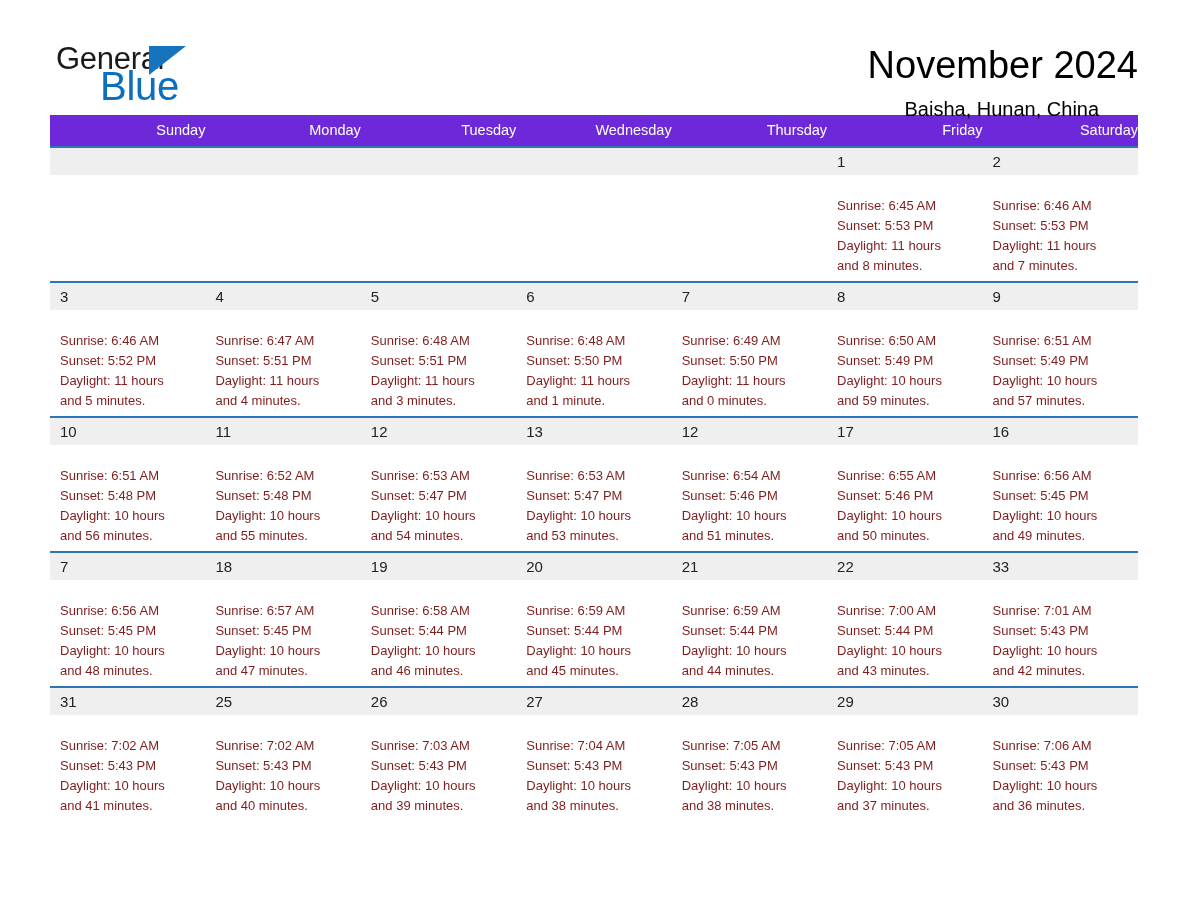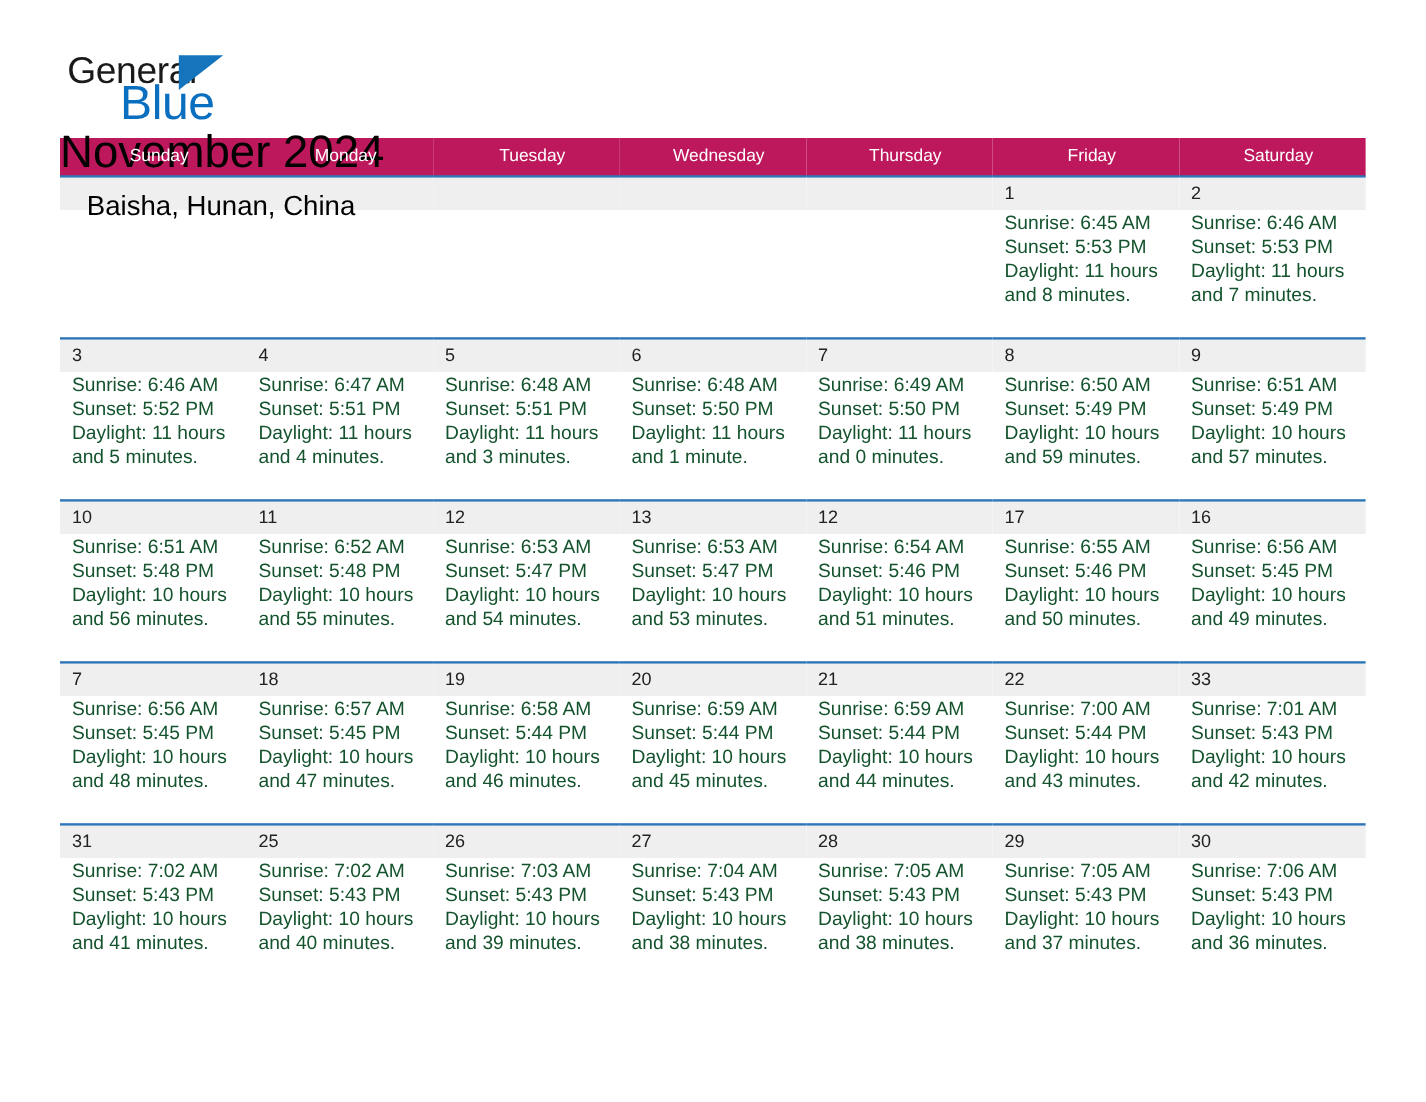--- a/index.html
+++ b/index.html
@@ -23,21 +23,20 @@
   }
 
   
   .masthead {
     display: flex;
     align-items: flex-start;
     justify-content: space-between;
     padding-top: 42px;
     height: 105px;
     box-sizing: border-box;
-    flex-direction: column;
   }
   .logo {
     position: relative;
     width: 150px;
     height: 62px;
     flex: 0 0 auto;
   }
   .logo-general {
     position: absolute;
     left: 6px;
@@ -70,40 +69,40 @@
     flex: 0 0 auto;
   }
   .cal-title {
     font-size: 38px;
     line-height: 46px;
     color: #000000;
     font-weight: normal;
     margin: 0;
   }
   .cal-subtitle {
-    font-size: 23px;
+    font-size: 20px;
     line-height: 30px;
     color: #000000;
     margin: 6px 2px 0 0;
     font-weight: normal;
   }
 
   
   .calendar {
     margin-top: 10px;
     width: 1088px;
     border-collapse: collapse;
     table-layout: fixed;
   }
   .calendar th {
-    background: #be185d;
+    background: #6d28d9;
     color: #ffffff;
     font-size: 14.5px;
     font-weight: normal;
-    text-align: center;
+    text-align: right;
     padding: 7px 0 8px 10px;
     height: 15px;
   }
   .calendar td {
     vertical-align: top;
     padding: 0;
     width: 155.4px;
     border-top: 2px solid #2e75b6;
   }
   .calendar tr.week-row td {
@@ -121,24 +120,24 @@
     font-size: 15px;
     line-height: 17px;
     padding: 5px 0 5px 10px;
     color: #222222;
     min-height: 17px;
   }
   .daynum.empty {
     color: transparent;
   }
   .dayinfo {
-    padding: 2px 8px 0 10px;
-    font-size: 16px;
+    padding: 21px 8px 0 10px;
+    font-size: 13px;
     line-height: 20px;
-    color: #14532d;
+    color: #7f1d1d;
     white-space: pre-line;
   }
   .row-first td { border-top: 2px solid #2e75b6; }
 </style>
 </head>
 <body>
 
 <div class="page">
 
   <div class="masthead">

